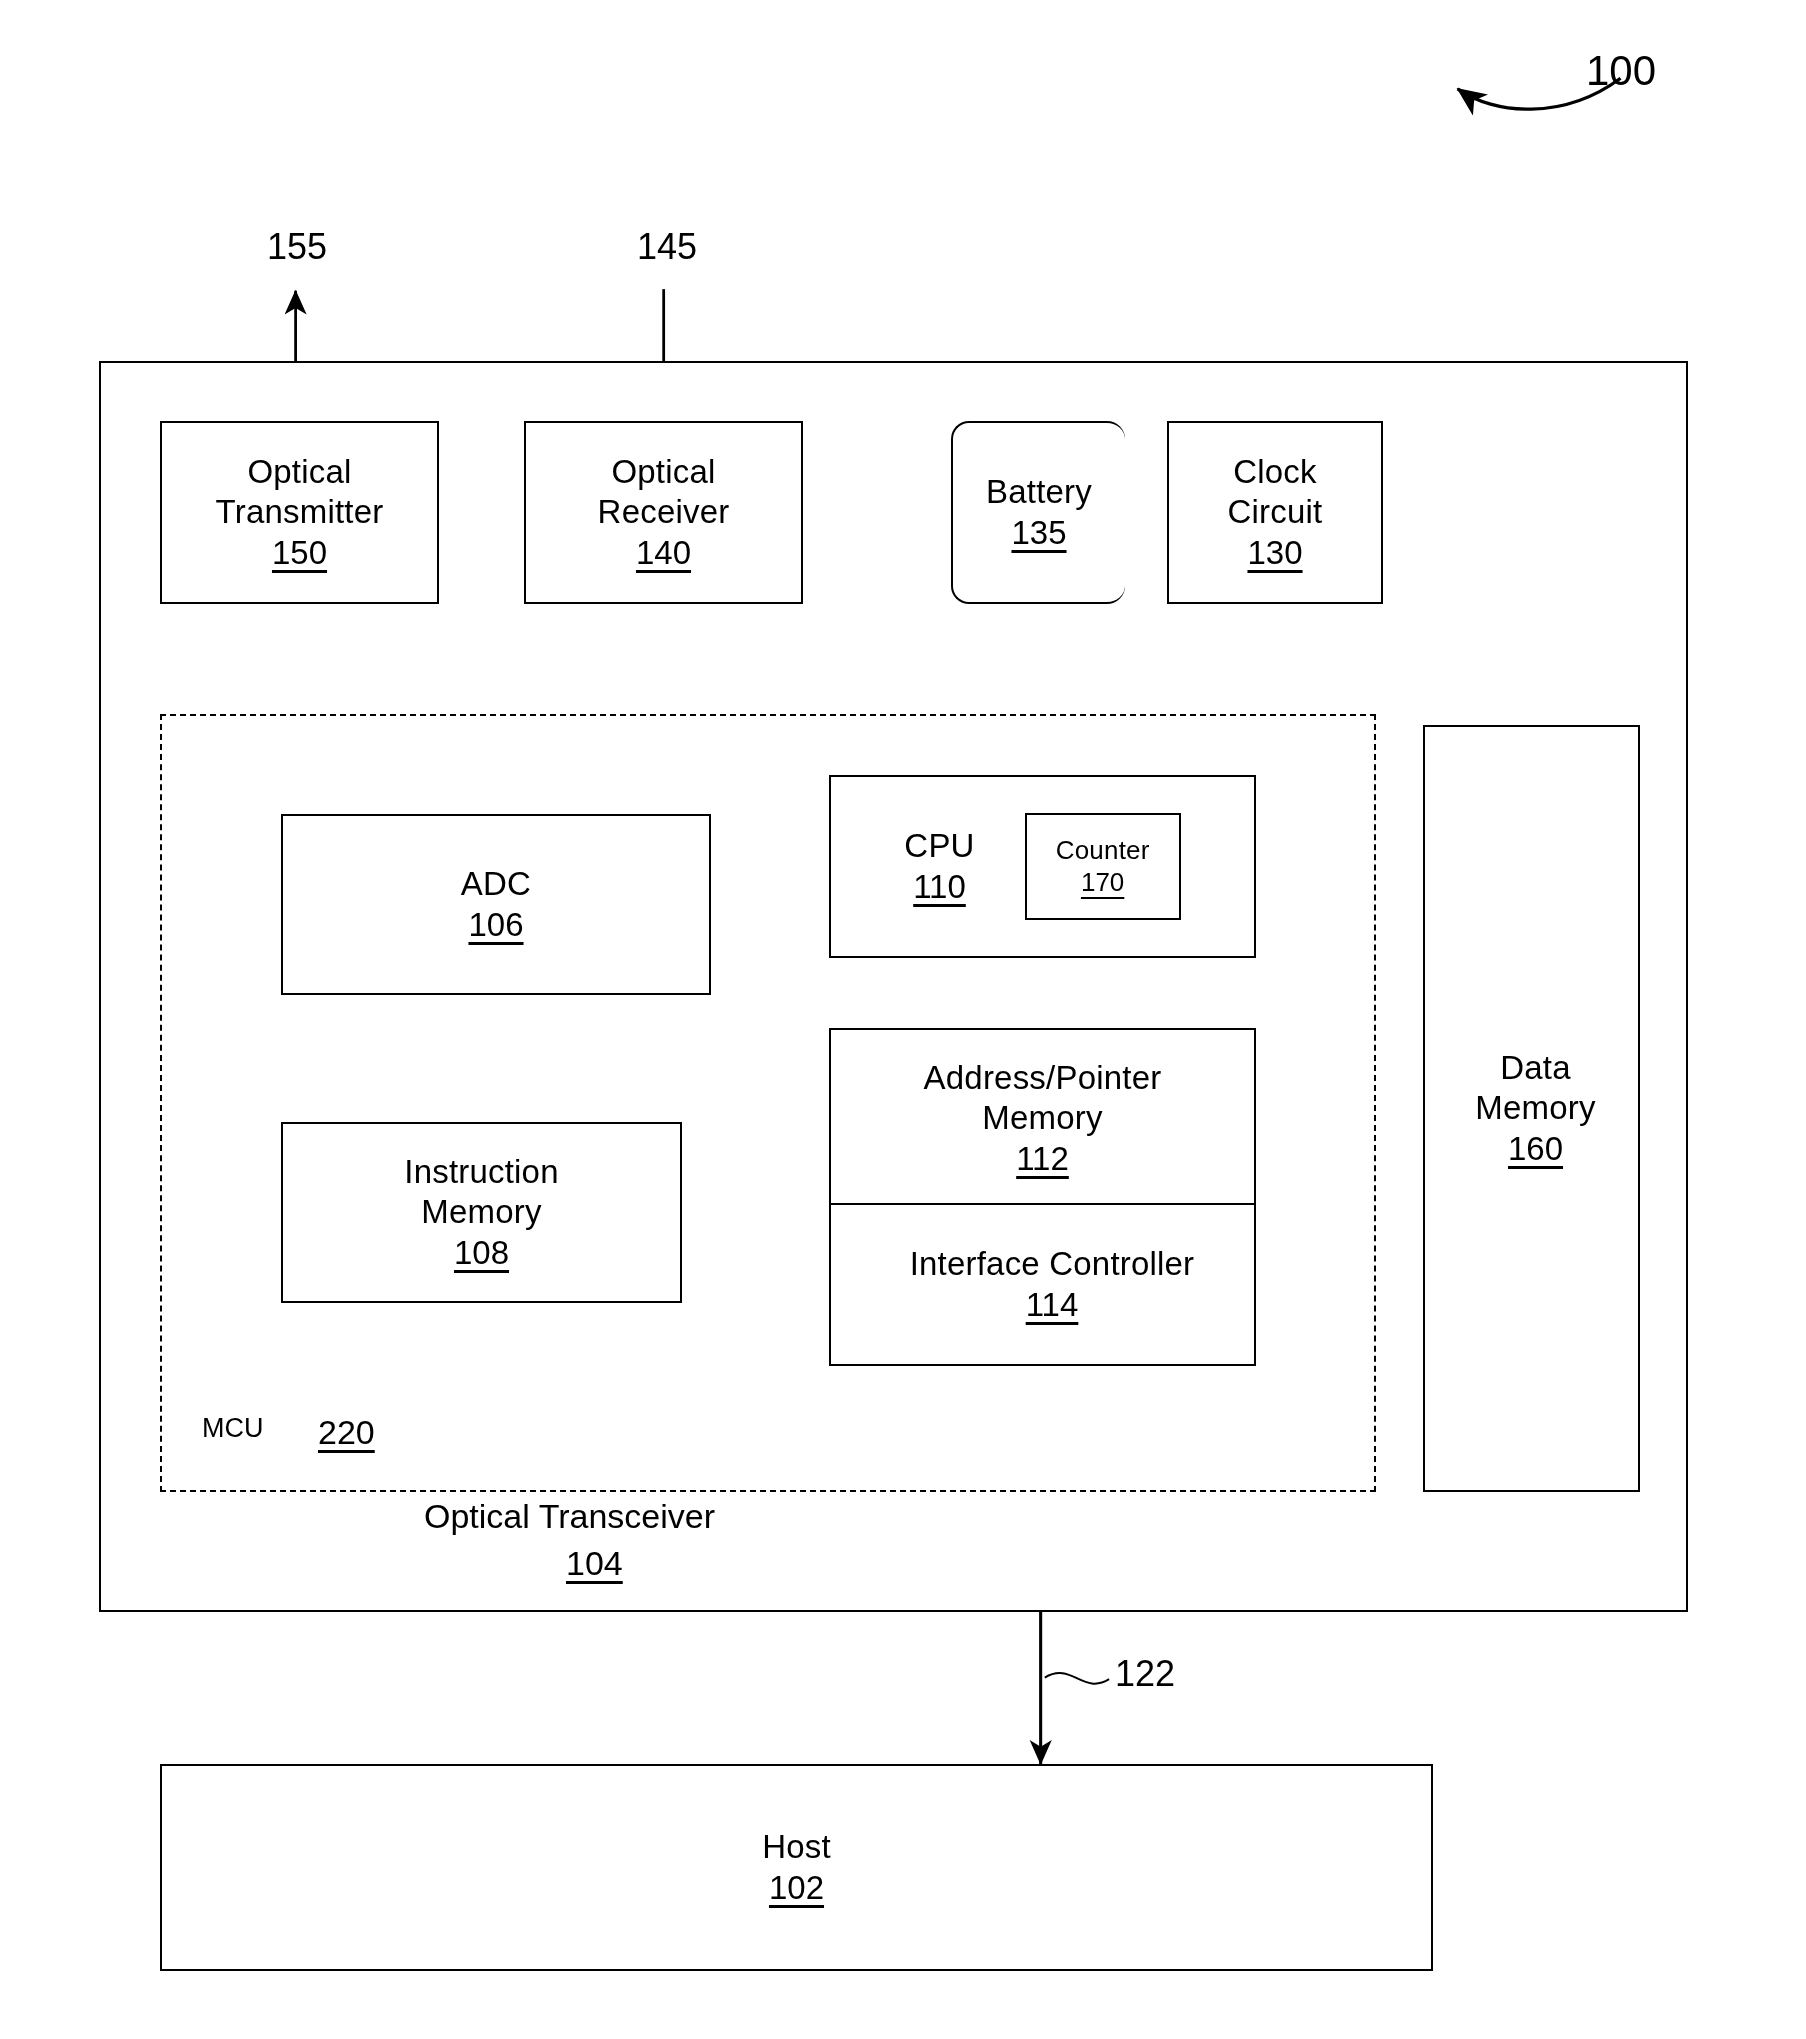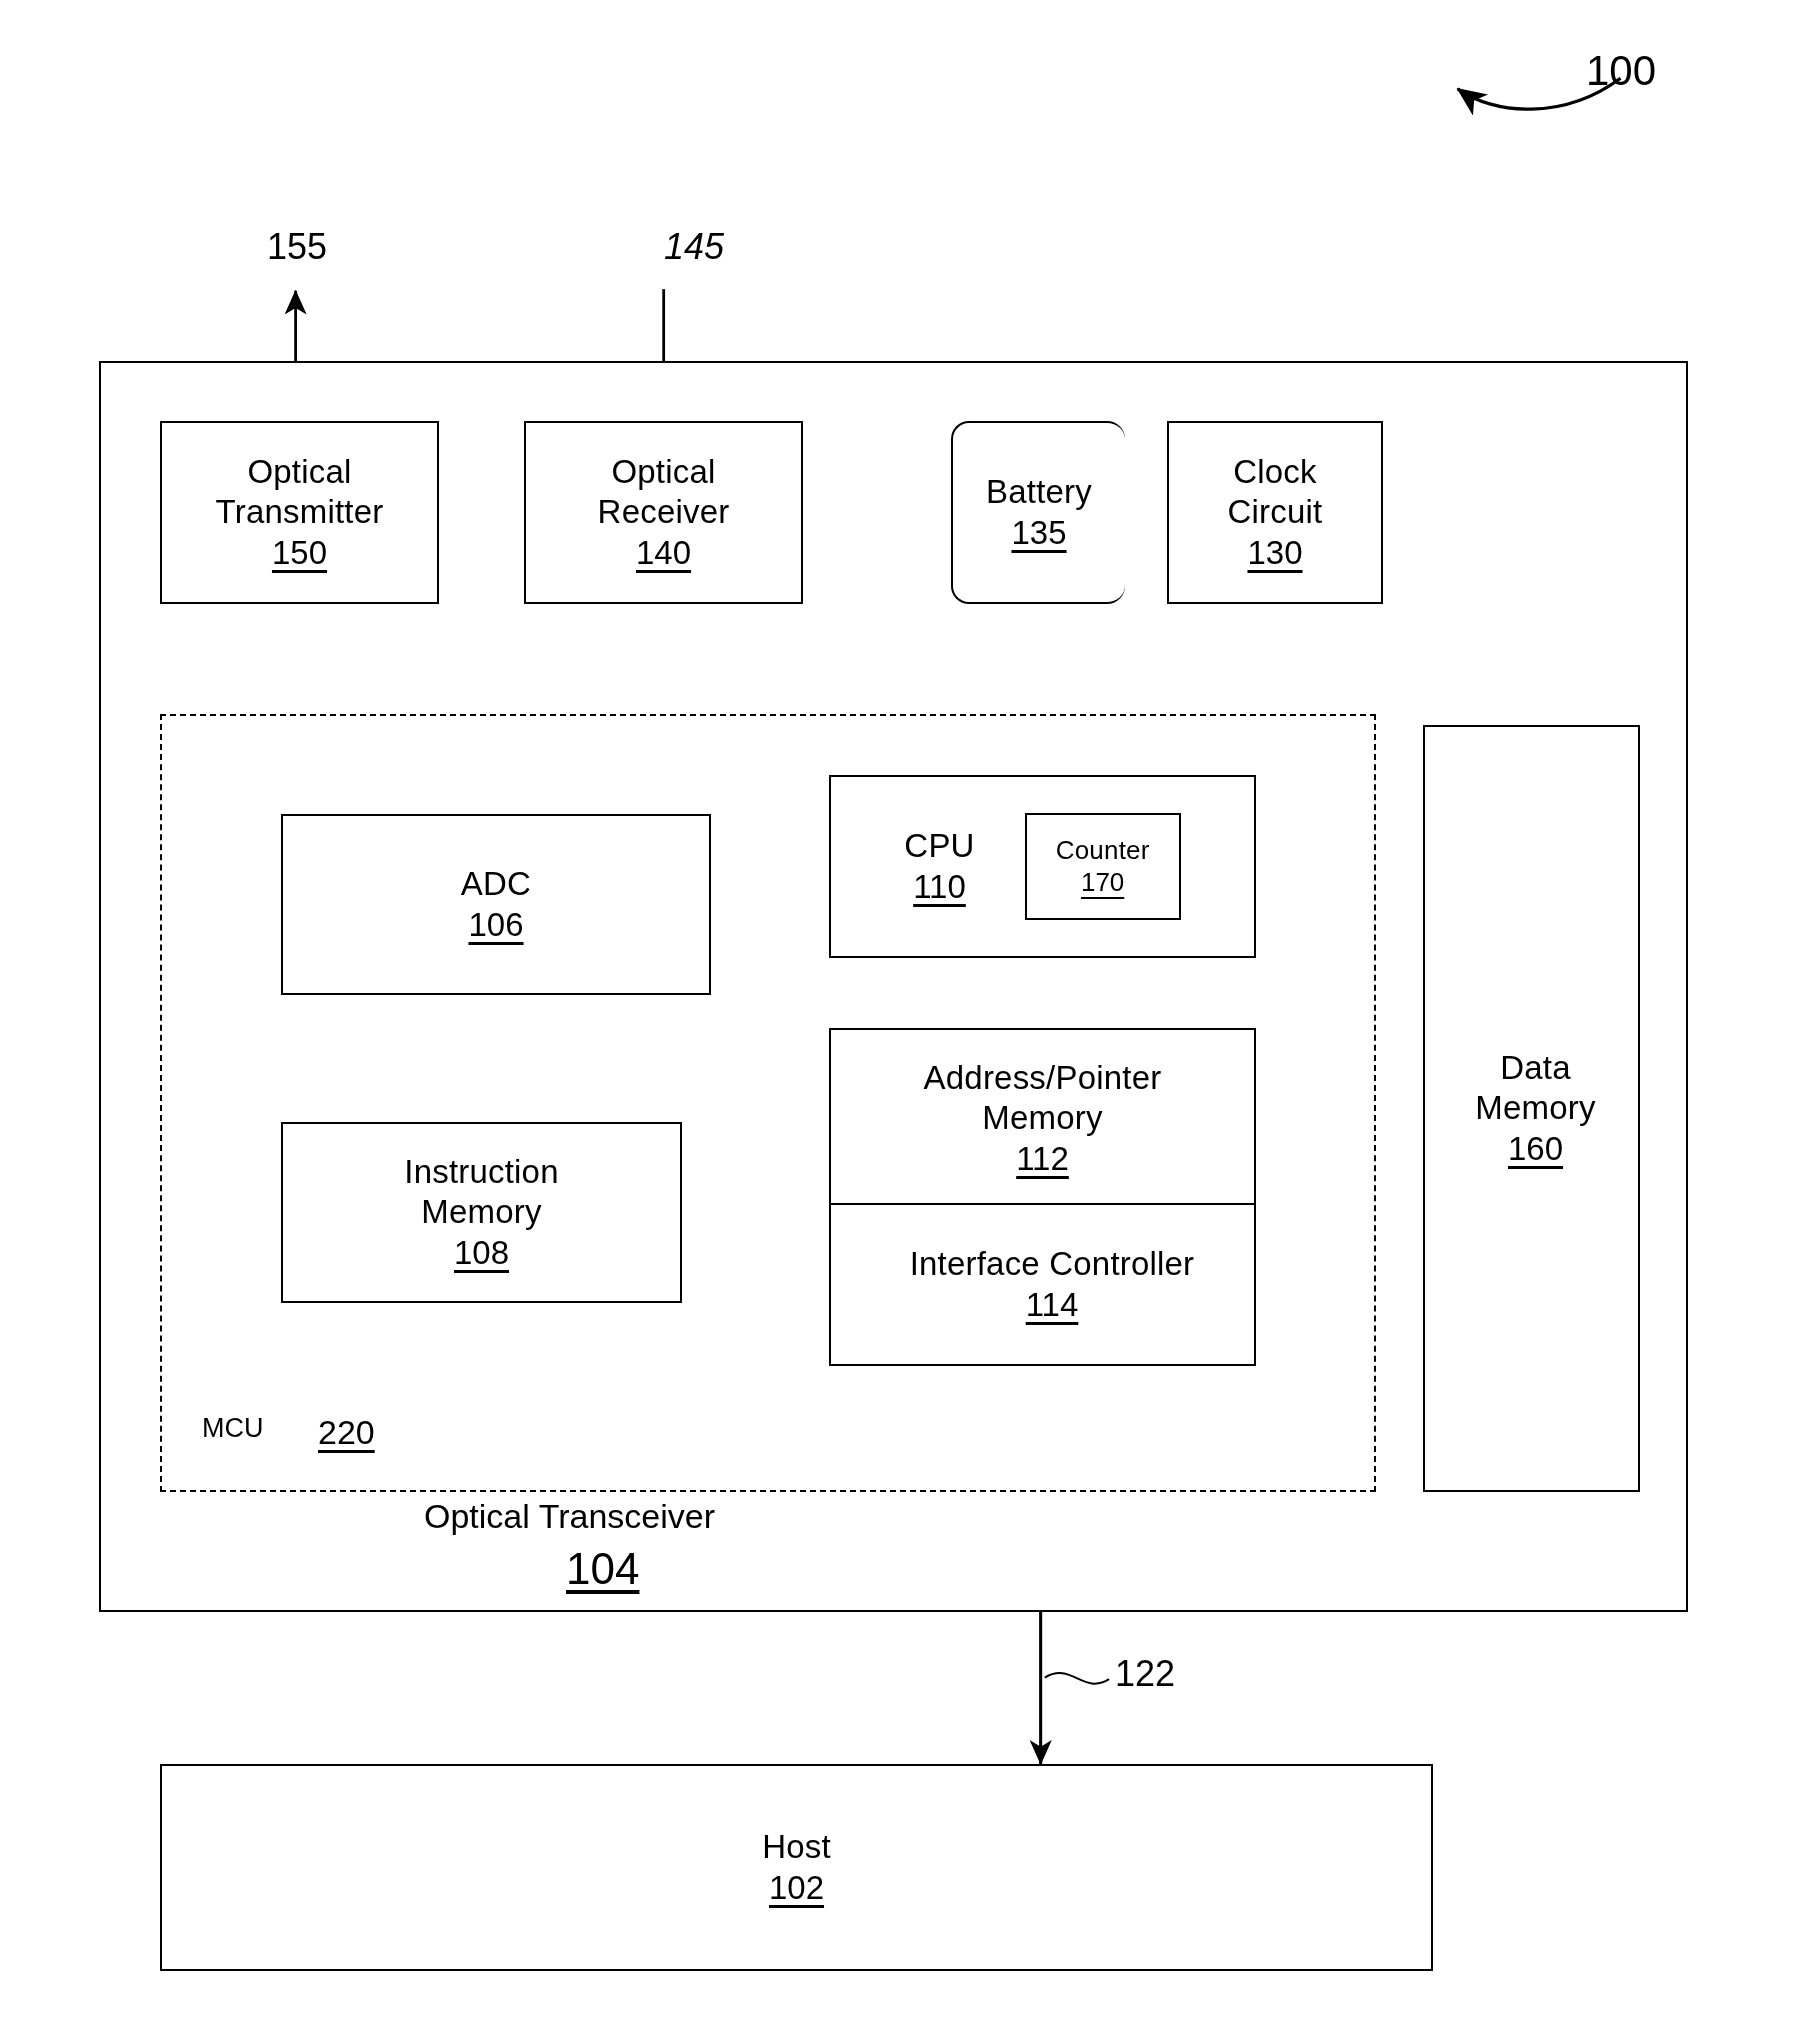--- a/index.html
+++ b/index.html
@@ -61,29 +61,29 @@
 
     <path d="M1283,2060 C1316,2040 1330,2082 1362,2062" fill="none" stroke="#000" stroke-width="2.4"></path>
 
     <path d="M1915,1105 C1780,1020 1900,1012 1785,1080" fill="none" stroke="#000" stroke-width="0"></path>
     <path d="M1790,148 C1860,96 1945,103 1990,135" fill="none" stroke="#000" stroke-width="4" marker-end="url(#ah)" transform="rotate(180 1890 122)"></path>
   </svg>
 
   <div class="lbl" style="left:1586px;top:47px;font-size:42px;">100</div>
 
   <div class="lbl" style="left:267px;top:226px;">155</div>
-  <div class="lbl" style="left:664px;top:226px;font-style:italic;">145</div>
+  <div class="lbl" style="left:637px;top:226px;">145</div>
   <div class="lbl" style="left:746px;top:648px;">124</div>
   <div class="lbl" style="left:1115px;top:1653px;">122</div>
 
   <div class="box" style="left:99px;top:361px;width:1589px;height:1251px;justify-content:flex-end;padding-bottom:14.7px;">
   </div>
 
   <div class="plain" style="left:424px;top:1497px;font-size:34px;">Optical Transceiver</div>
-  <div class="lbl-u" style="left:566px;top:1544px;font-size:44px;text-align:right;">104</div>
+  <div class="lbl-u" style="left:566px;top:1544px;font-size:34px;text-align:right;">104</div>
 
   <div class="dashbox" style="left:160px;top:714px;width:1216px;height:778px;"></div>
   <div class="plain" style="left:202px;top:1413px;font-size:27px;">MCU</div>
   <div class="lbl-u" style="left:318px;top:1413px;font-size:34px;">220</div>
 
   <div class="box" style="left:160px;top:421px;width:279px;height:183px;">
     <span class="ttl">Optical</span>
     <span class="ttl">Transmitter</span>
     <span class="num">150</span>
   </div>

